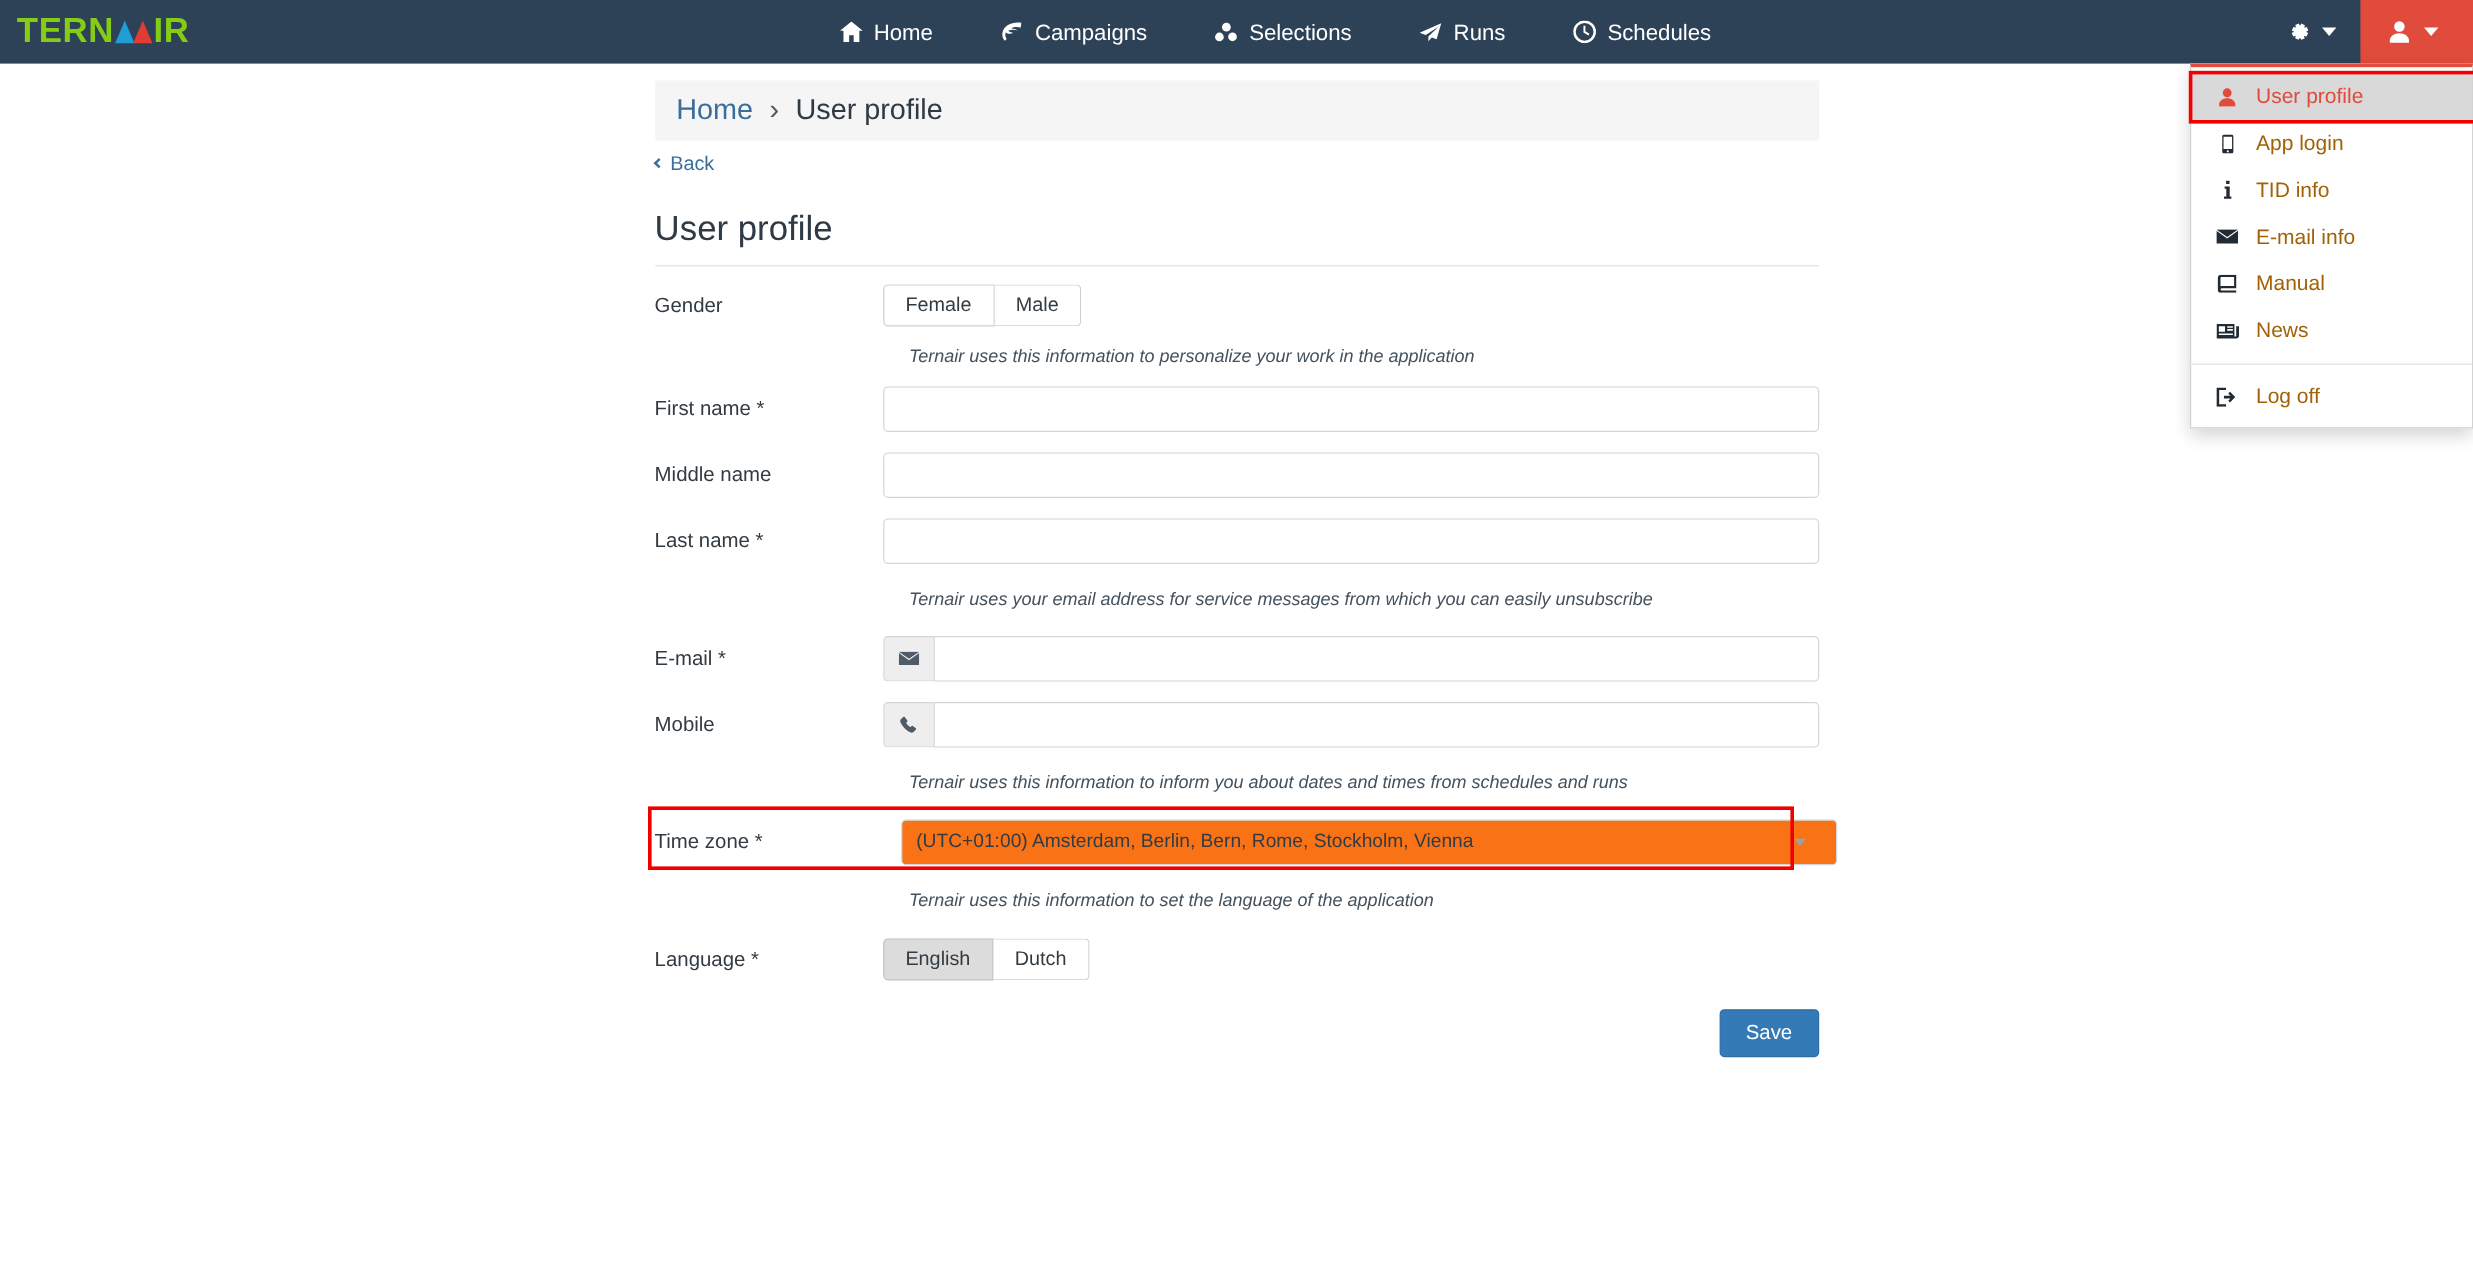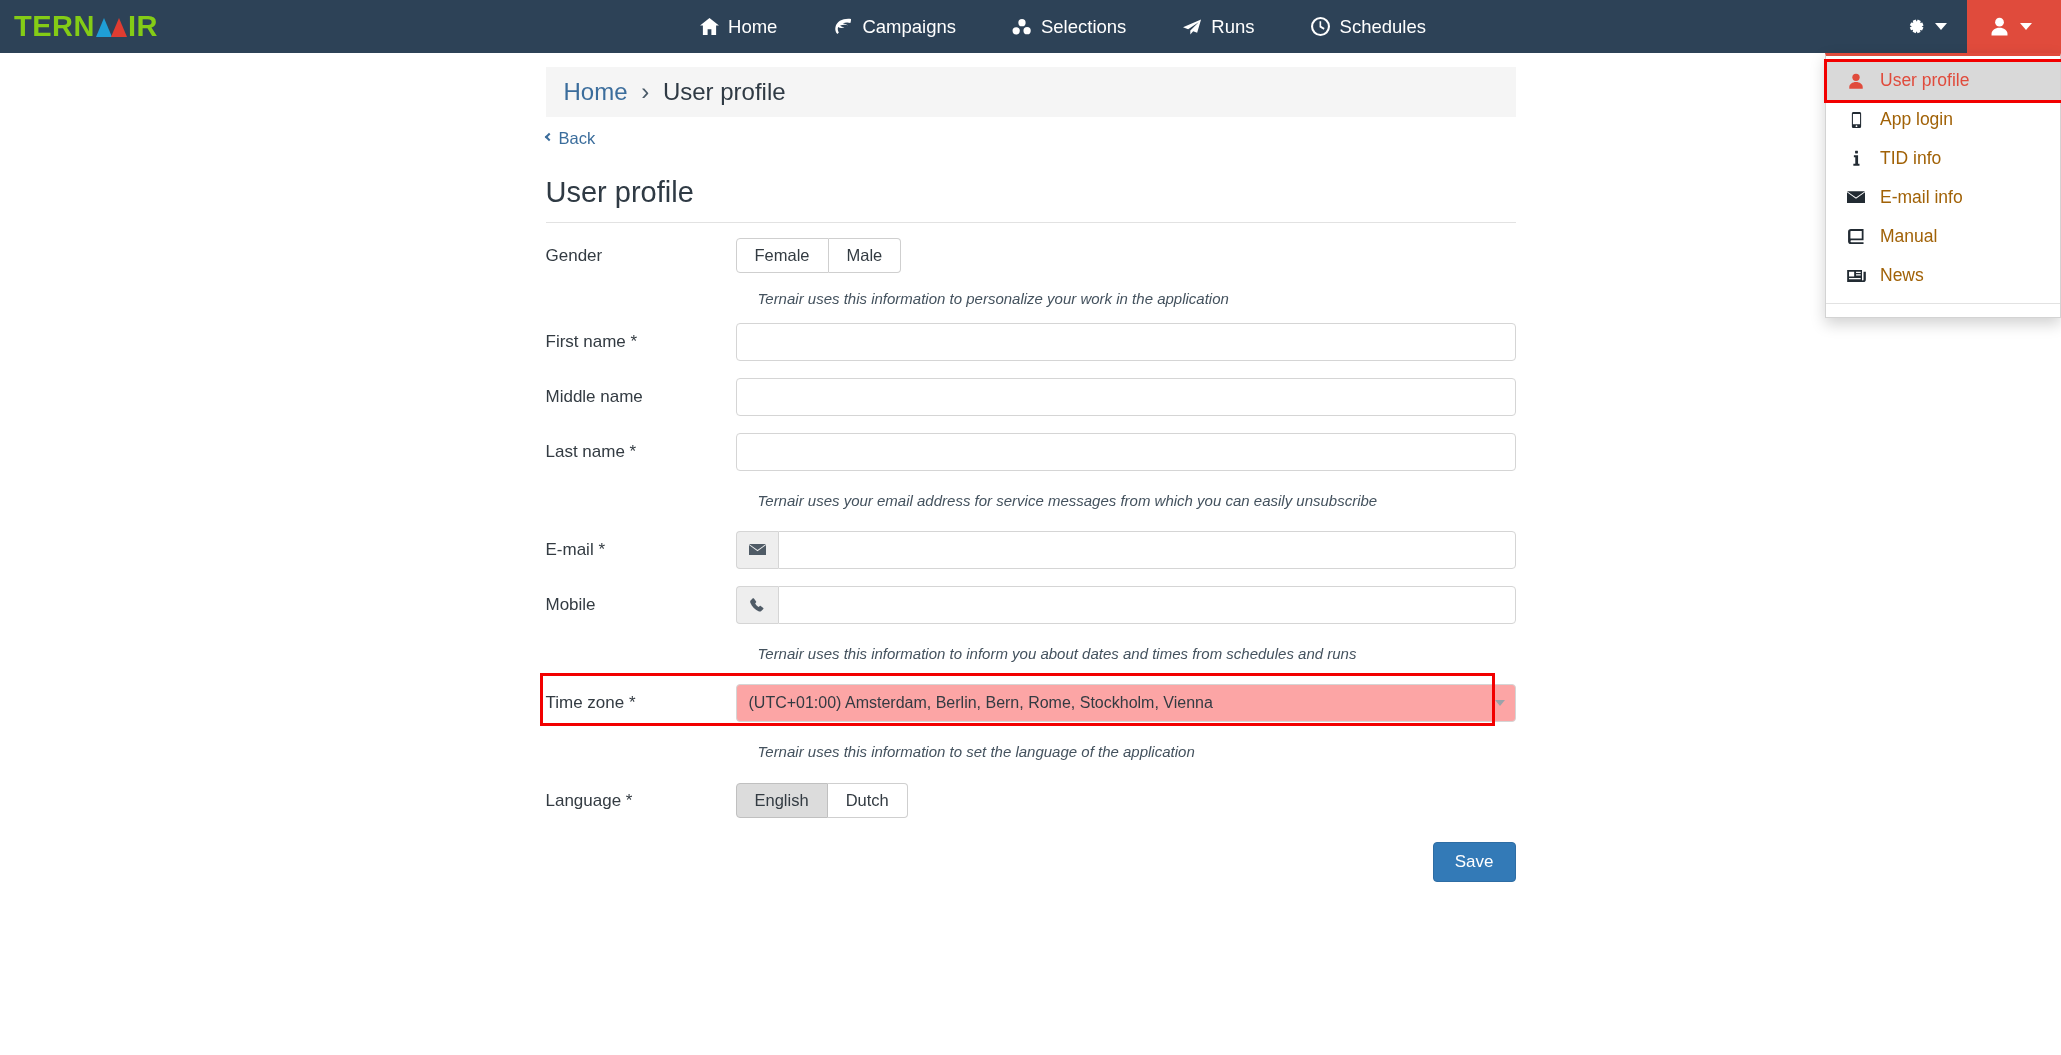--- a/index.html
+++ b/index.html
@@ -244,26 +244,27 @@
   }
   .input-addon svg { display: block; fill: #4f5b66; }
   .input-group .txtinput { border-radius: 0 4px 4px 0; }
 
   .selectwrap { position: relative; width: 100%; }
   .selectbox {
     width: 100%;
     height: 38px;
     border: 1px solid #d5d5d5;
     border-radius: 4px;
-    background: #fca5a5;
+    background: #f97316;
     font-size: 16px;
     color: #333b42;
     padding: 6px 30px 6px 12px;
     display: flex; align-items: center;
     cursor: pointer;
+    margin-left: 15px;
   }
   .sel-caret {
     position: absolute; right: 11px; top: 16px;
     width: 0; height: 0;
     border-left: 5px solid transparent;
     border-right: 5px solid transparent;
     border-top: 6px solid #9aa2a9;
   }
 
   
@@ -429,20 +430,28 @@
       <span class="dd-ico">
         <svg width="19" height="14" viewBox="0 0 20 15">
             <path d="M0 1v13h17.5c1.4 0 2.5-1.1 2.5-2.5V3h-2.5v8.5a.8.8 0 01-1.6 0V1H0zm2 2h5.5v5H2V3zm7.5 0h5v1.4h-5V3zm0 2.6h5V7h-5V5.6zM2 9.6h12.5V11H2V9.6z"></path>
           </svg>
       </span>
       <span>News</span>
     </div>
 
     <div class="dd-divider"></div>
 
+    <div class="dd-item">
+      <span class="dd-ico">
+        <svg width="18" height="16" viewBox="0 0 19 17">
+            <path d="M0 0v17h8.5v-2.2H2.4V2.2h6.1V0H0zm12 3.6L10.4 5.2l2 2H6.6v2.4h5.8l-2 2L12 13.2 16.6 8.4 12 3.6z"></path>
+          </svg>
+      </span>
+      <span>Log off</span>
+    </div>
 
     <div class="dd-highlight"></div>
   </div>
 </div>
 
 <div class="page">
 
   <div class="breadcrumb">
     <span class="bc-link">Home</span>
     <span class="bc-sep">›</span>

